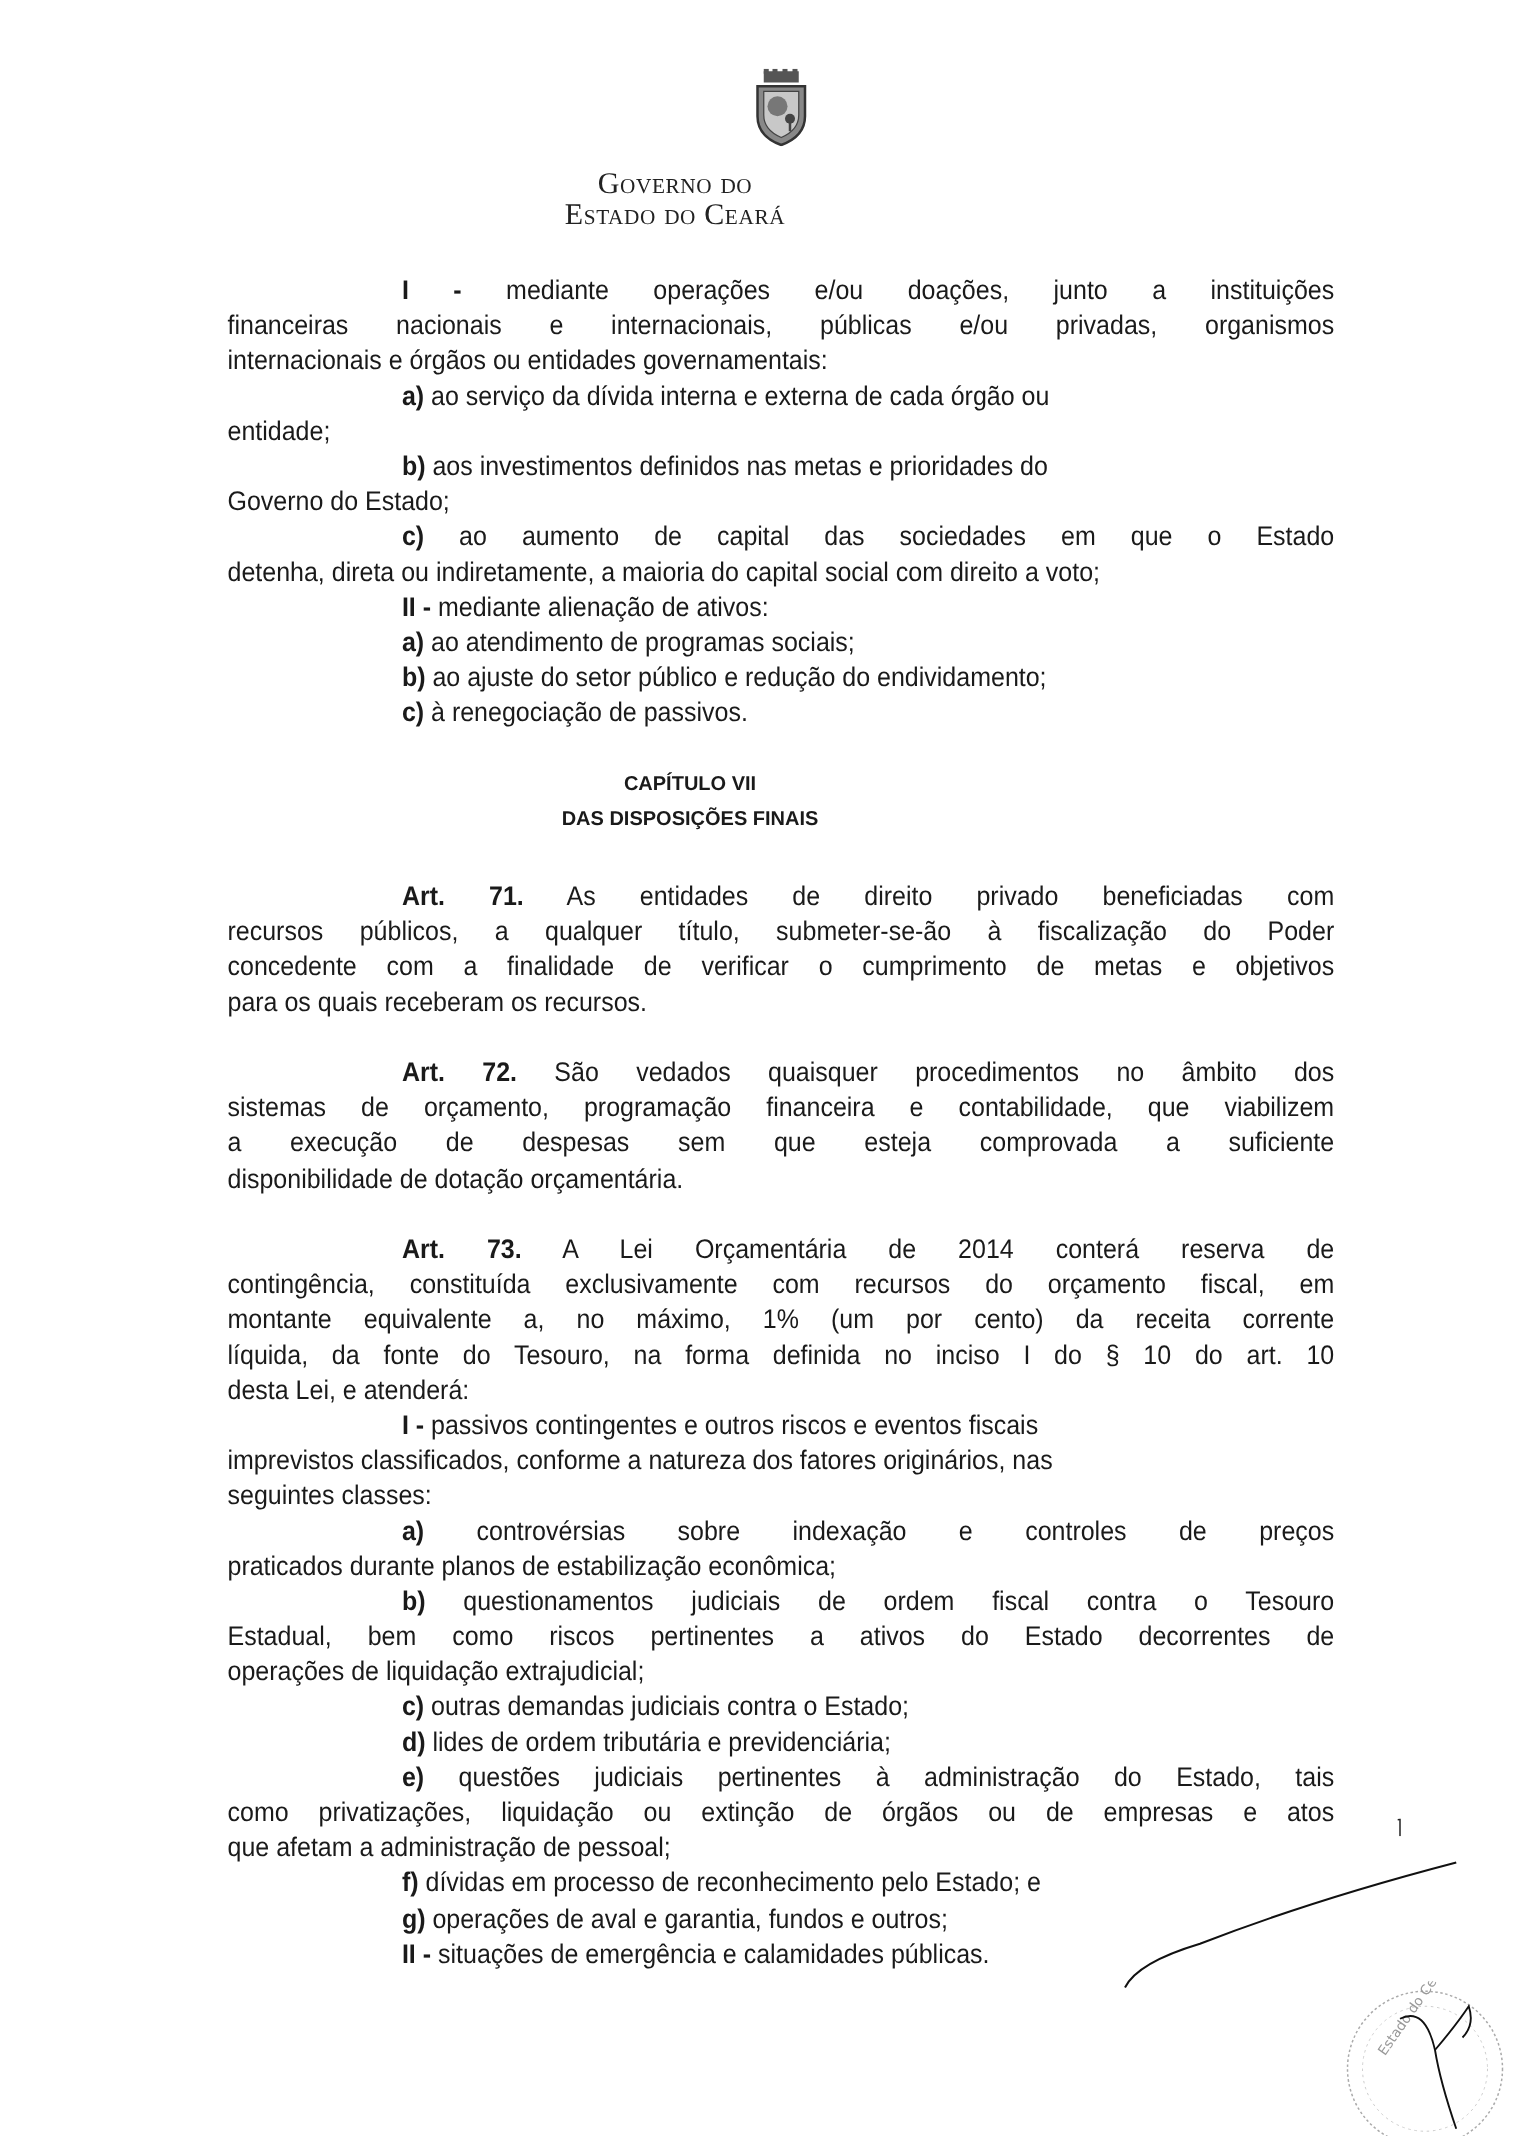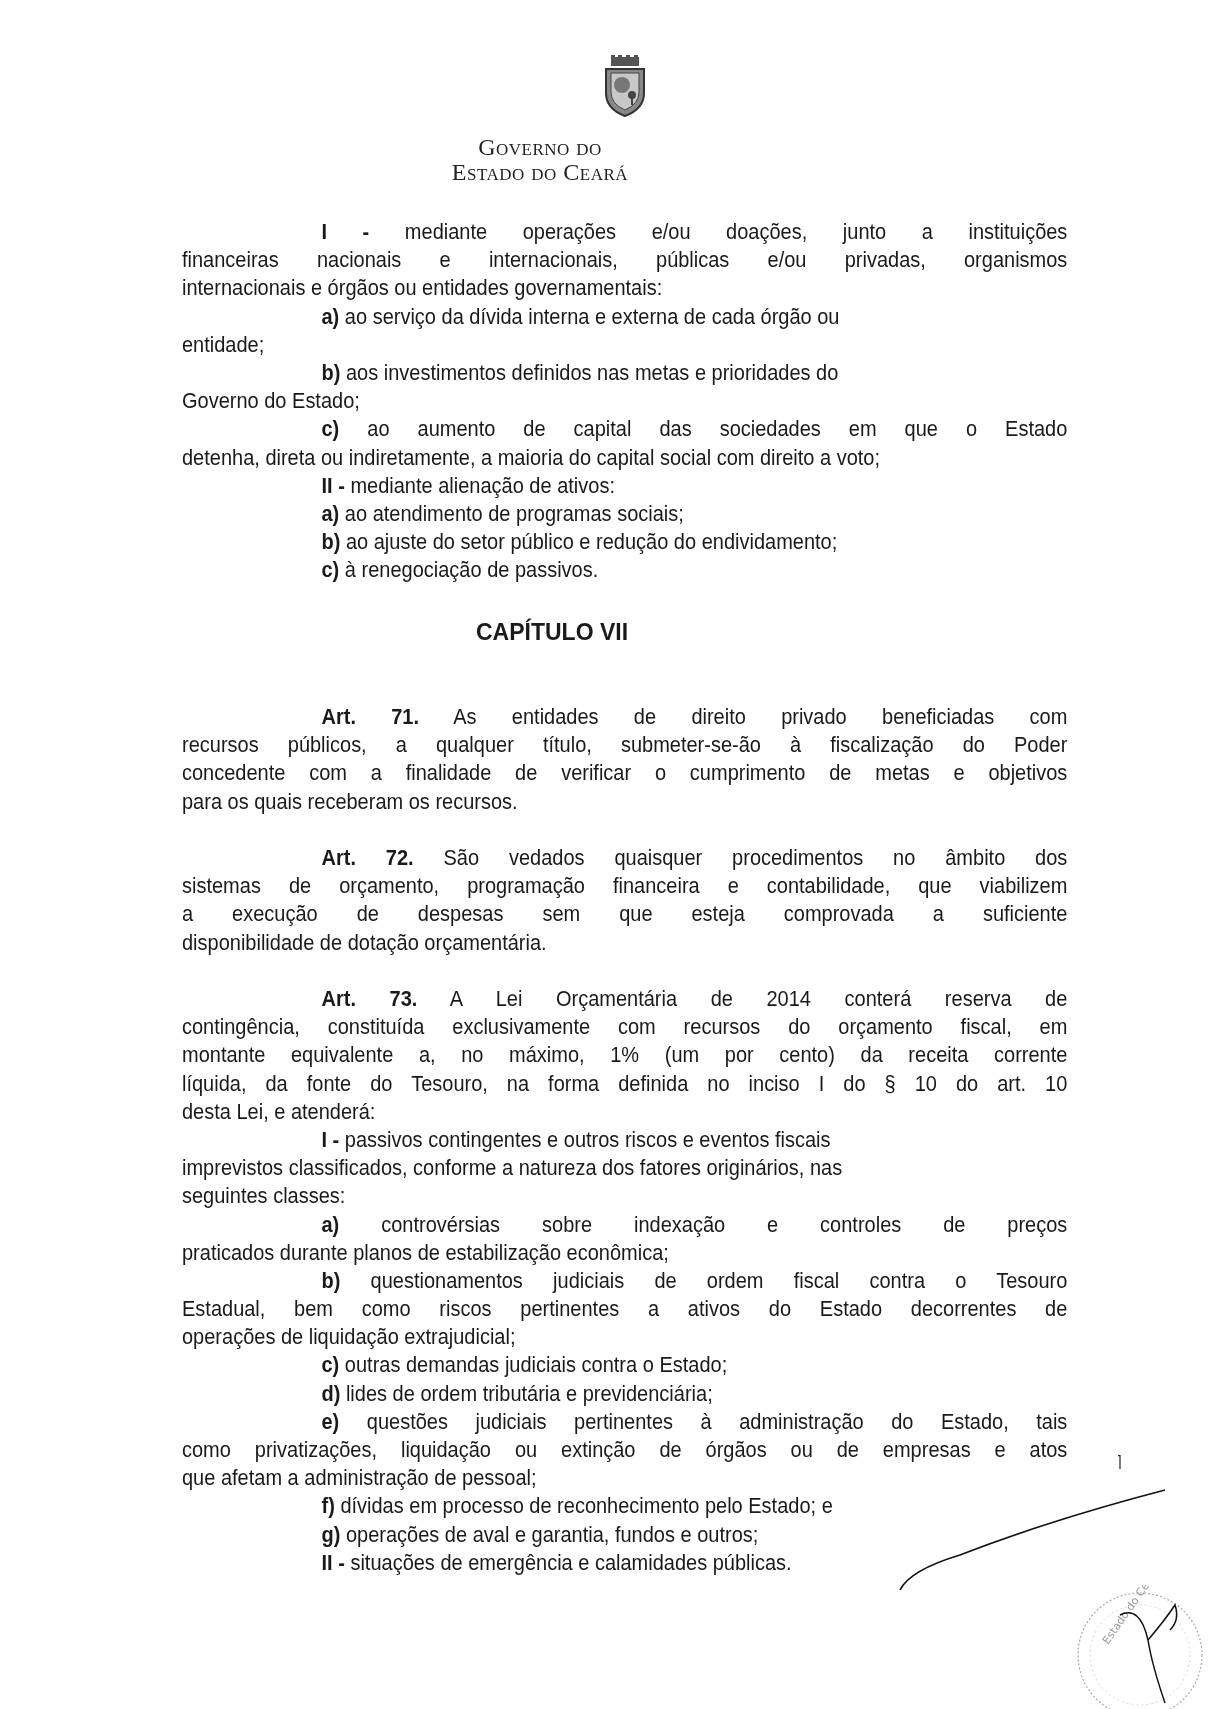--- a/index.html
+++ b/index.html
@@ -12,21 +12,21 @@
   .gov-head.l1 { top: 134px; }
   .gov-head.l2 { top: 159px; }
   .body-text { position: absolute; left: 182px; width: 886px;
     font-family: "Liberation Sans", "DejaVu Sans", sans-serif; font-size: 21.5px;
     line-height: 28.2px; transform: scaleX(0.93); transform-origin: left top; }
   .ln { display: block; white-space: nowrap; height: 28.2px; }
   .ln.just { text-align: justify; text-align-last: justify; white-space: normal; width: 952px; }
   .ind { padding-left: 150px; }
   .ind.just { width: 802px; }
   .heading { position: absolute; left: 0; width: 1104px; text-align: center;
-    font-family: "Liberation Sans", "DejaVu Sans", sans-serif; font-weight: bold; font-size: 23px; }
+    font-family: "Liberation Sans", "DejaVu Sans", sans-serif; font-weight: bold; font-size: 16px; }
   .sig { position: absolute; }
   .stamp { position: absolute; left: 1060px; top: 1585px; width: 150px; height: 124px; }
   .tick { position: absolute; left: 1118px; top: 1455px; width: 3px; height: 14px; }
 </style>
 </head>
 <body>
 
 <div class="page">
 
   <svg class="crest" viewBox="0 0 46 62">
@@ -55,20 +55,21 @@
     <span class="ln">Governo do Estado;</span>
     <span class="ln ind just"><b>c)</b><span> ao aumento de capital das sociedades em que o Estado</span></span>
     <span class="ln">detenha, direta ou indiretamente, a maioria do capital social com direito a voto;</span>
     <span class="ln ind"><b>II -</b><span> mediante alienação de ativos:</span></span>
     <span class="ln ind"><b>a)</b><span> ao atendimento de programas sociais;</span></span>
     <span class="ln ind"><b>b)</b><span> ao ajuste do setor público e redução do endividamento;</span></span>
     <span class="ln ind"><b>c)</b><span> à renegociação de passivos.</span></span>
   </div>
 
   <div class="heading" style="top:619px;">CAPÍTULO VII</div>
+  <div class="heading" style="top:647px;">DAS DISPOSIÇÕES FINAIS</div>
 
   <div class="body-text" style="top:703px;">
     <span class="ln ind just"><b>Art. 71.</b><span> As entidades de direito privado beneficiadas com</span></span>
     <span class="ln just">recursos públicos, a qualquer título, submeter-se-ão à fiscalização do Poder</span>
     <span class="ln just">concedente com a finalidade de verificar o cumprimento de metas e objetivos</span>
     <span class="ln">para os quais receberam os recursos.</span>
   </div>
 
   <div class="body-text" style="top:844px;">
     <span class="ln ind just"><b>Art. 72.</b><span> São vedados quaisquer procedimentos no âmbito dos</span></span>

